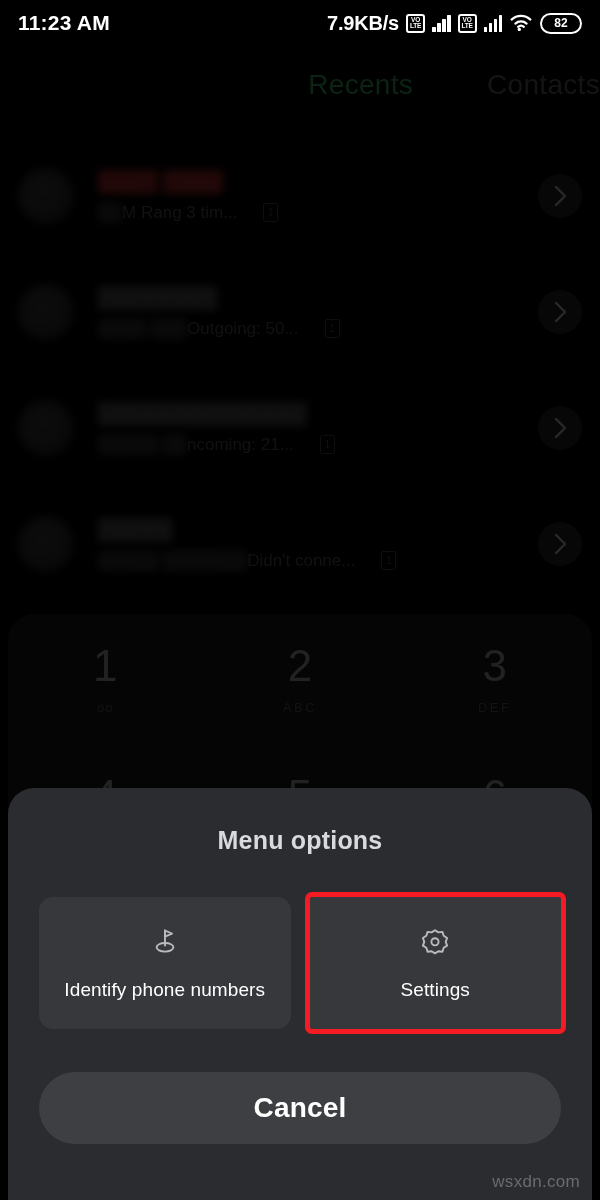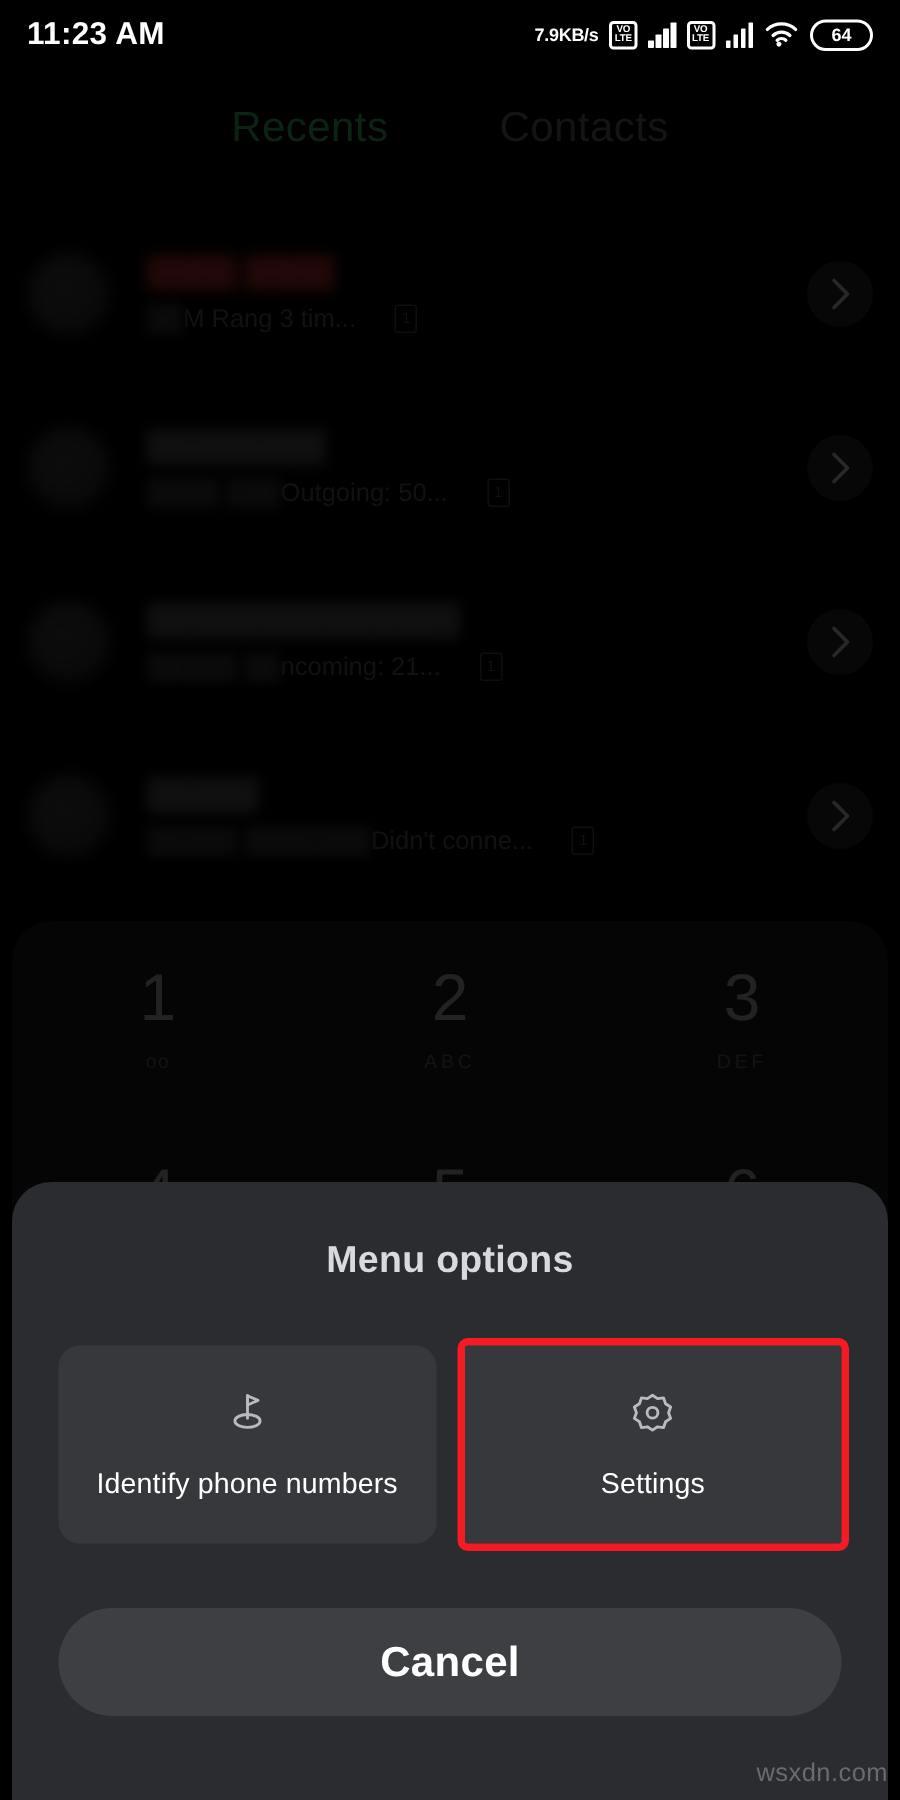--- a/index.html
+++ b/index.html
@@ -12,21 +12,21 @@
   #screen { position:relative; width:600px; height:1200px; background:#000; overflow:hidden; }
 
   
   .statusbar {
     position:absolute; top:0; left:0; width:600px; height:46px;
     display:flex; align-items:center; justify-content:space-between;
     padding:0 18px; color:#fff; z-index:40;gap:24px;
   }
   .status-time { font-size:21px; font-weight:700; letter-spacing:.2px; }
   .status-right { display:flex; align-items:center; gap:7px; }
-  .status-speed { font-size:12px; font-weight:700; letter-spacing:-.2px; }
+  .status-speed { font-size:20px; font-weight:700; letter-spacing:-.2px; }
   .volte {
     width:19px; height:19px; border:2px solid #fff; border-radius:3px;
     display:flex; flex-direction:column; align-items:center; justify-content:center;
     font-size:6.5px; line-height:6.5px; font-weight:700; color:#fff; letter-spacing:-.2px;
   }
   .bars { display:flex; align-items:flex-end; gap:1.5px; height:18px; }
   .bars i { display:block; width:3.5px; background:#fff; border-radius:.5px; }
   .bars i:nth-child(1){height:5px;} .bars i:nth-child(2){height:9px;}
   .bars i:nth-child(3){height:13px;} .bars i:nth-child(4){height:17px;}
   .wifi { position:relative; width:24px; height:18px; }
@@ -35,21 +35,21 @@
     min-width:42px; height:21px; border:2px solid #fff; border-radius:11px;
     display:flex; align-items:center; justify-content:center;
     font-size:12px; font-weight:700; color:#fff; padding:0 6px;
   }
 
   
   .app { position:absolute; inset:0; }
 
   .tabs {
     position:absolute; top:60px; left:0; width:600px; height:50px;
-    display:flex; align-items:center; justify-content:center; gap:74px;
+    display:flex; align-items:center; justify-content:flex-end; gap:74px;
   }
   .tab { font-size:28px; letter-spacing:.3px; }
   .tab.active { color:#1f5c34; }
   .tab.inactive { color:#363636; }
 
   .calls { position:absolute; top:138px; left:0; width:600px; }
   .call-row {
     position:relative; height:116px; display:flex; align-items:center; padding:0 18px;
   }
   .avatar {
@@ -114,21 +114,21 @@
   .opt-label { color:#fff; font-size:19px; letter-spacing:.1px; white-space:nowrap; }
   .opt-icon { width:34px; height:34px; display:block; }
 
   .cancel {
     margin:43px 23px 0; height:72px; background:#3e3f43; border-radius:36px;
     display:flex; align-items:center; justify-content:center;
     color:#fff; font-size:28px; font-weight:700; letter-spacing:.2px;
   }
 
   .watermark {
-    position:absolute; right:8px; bottom:8px; z-index:60;
+    position:absolute; right:20px; bottom:8px; z-index:60;
     font-size:17px; color:#6a6b6e; letter-spacing:.3px;
   }
 </style>
 </head>
 <body>
 
 <div id="screen">
 
   <div class="statusbar">
     <div class="status-time">11:23 AM</div>
@@ -155,21 +155,21 @@
           <i></i>
         </span>
       <span class="wifi">
         <svg width="24" height="18" viewBox="0 0 24 18">
           <path d="M12 15.4a1.7 1.7 0 1 0 0 .01" fill="#fff"></path>
           <path d="M6.4 9.6a8.4 8.4 0 0 1 11.2 0" stroke="#fff" stroke-width="2.2" fill="none" stroke-linecap="round"></path>
           <path d="M2.6 5.6a13.8 13.8 0 0 1 18.8 0" stroke="#fff" stroke-width="2.2" fill="none" stroke-linecap="round"></path>
           <path d="M9.1 12.8a4.4 4.4 0 0 1 5.8 0" stroke="#fff" stroke-width="2.2" fill="none" stroke-linecap="round"></path>
         </svg>
       </span>
-      <span class="battery">64</span>
+      <span class="battery">82</span>
     </div>
   </div>
 
   <div class="app">
 
     <div class="tabs">
       <div class="tab active">Recents</div>
       <div class="tab inactive">Contacts</div>
     </div>
 

